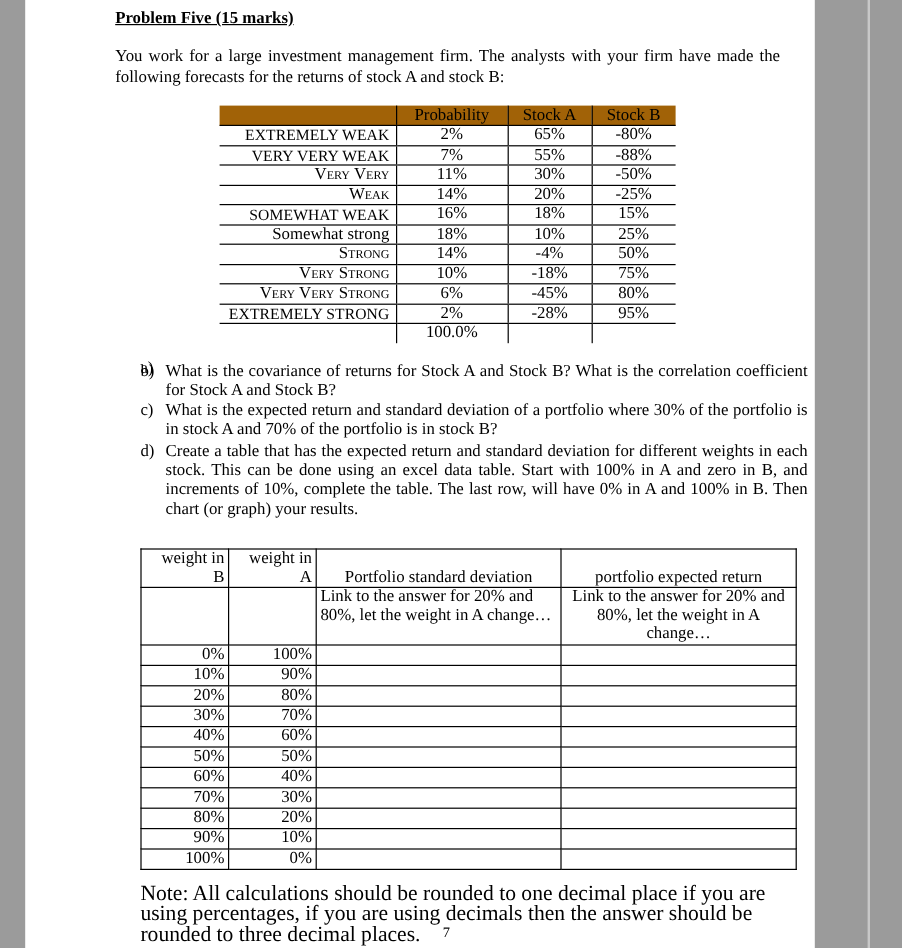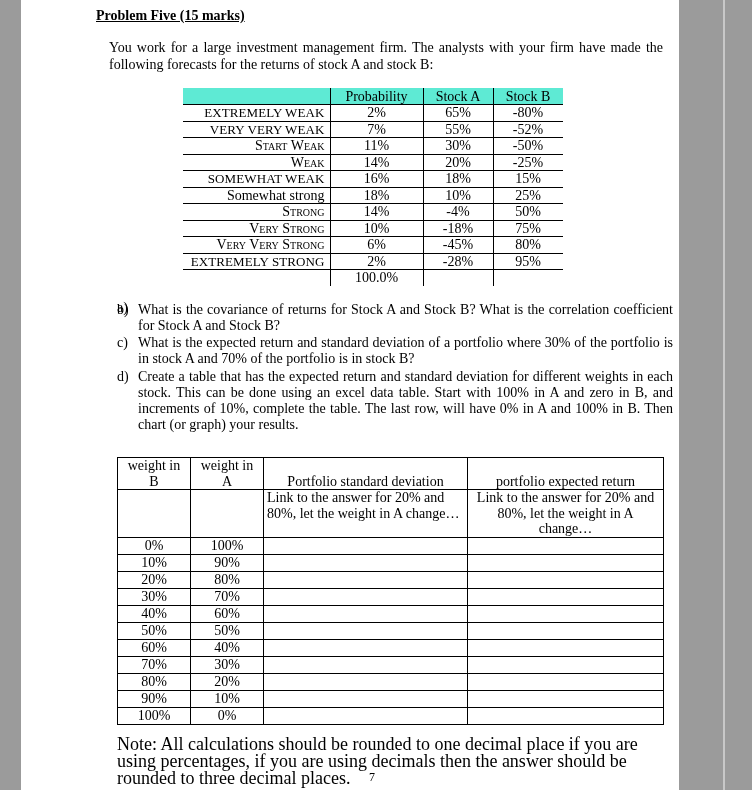--- a/index.html
+++ b/index.html
@@ -16,29 +16,29 @@
   }
   .page-edge-r {
     position: absolute; left: 723px; top: 0; width: 2px; height: 790px; background: #c8c8c8;
   }
   .title {
     position: absolute; left: 75px; top: 8px;
     font-size: 14px; font-weight: bold; text-decoration: underline;
   }
   .intro {
     position: absolute; left: 75px; top: 39px; width: 554px;
-    font-size: 14px; line-height: 17px; text-align: justify; margin-left: 13px;
+    font-size: 14px; line-height: 17px; text-align: justify;
   }
   
   .ftable {
     position: absolute; left: 162px; top: 88px;
     border-collapse: collapse; font-size: 14px;
   }
   .ftable td, .ftable th { padding: 0; height: 15.5px; line-height: 15px; }
-  .ftable th { font-weight: normal; background: #5eead4; height: 16px; }
+  .ftable th { font-weight: normal; background: #a16207; height: 16px; }
   .ftable .lbl { width: 147px; text-align: right; padding-right: 5px; box-sizing: border-box; }
   .ftable .c1 { width: 92px; text-align: center; border-left: 1px solid #000; }
   .ftable .c2 { width: 69px; text-align: center; border-left: 1px solid #000; }
   .ftable .c3 { width: 69px; text-align: center; border-left: 1px solid #000; }
   .ftable tr.row td { border-bottom: 1px solid #000; }
   .ftable tr.hdr th { border-bottom: 1px solid #000; }
   .ftable tr.total td { border-bottom: none; margin-left: 24px; }
   .sc { font-variant: small-caps; }
   .smallcaps-upper { font-size: 13px; letter-spacing: 0.1px; }
   
@@ -47,21 +47,21 @@
     font-size: 14px; line-height: 16px; margin: 0; padding: 0; list-style: none;
   }
   .questions li { position: relative; padding-left: 21px; margin-bottom: 1.5px; text-align: justify; }
   .questions .qlbl { position: absolute; left: 0; top: 0; }
   
   .ptable {
     position: absolute; left: 96px; top: 457px;
     border-collapse: collapse; font-size: 14px;
   }
   .ptable td { border: 1px solid #000; padding: 0 3px; line-height: 15.5px; vertical-align: bottom; }
-  .ptable .w { width: 66px; text-align: center; }
+  .ptable .w { width: 66px; text-align: right; }
   .ptable .sd { width: 197px; }
   .ptable .er { width: 189px; text-align: center; }
   .ptable tr.hdr td { height: 31px; }
   .ptable tr.link td { height: 46px; }
   .ptable tr.data td { height: 16px; line-height: 15px; border-top: none; border-bottom: none; vertical-align: middle; }
   .ptable tr.data.first td { border-top: 1px solid #000; }
   .ptable tr.data td.sd, .ptable tr.data td.er { border-bottom: 1px solid #000; }
   .ptable tr.data.last td { border-bottom: 1px solid #000; }
   .ptable tr.data td.w { border-bottom: 1px solid #000; }
   .note {
@@ -90,24 +90,24 @@
     <tr class="row">
       <td class="lbl smallcaps-upper">EXTREMELY WEAK</td>
       <td class="c1">2%</td>
       <td class="c2">65%</td>
       <td class="c3">-80%</td>
     </tr>
     <tr class="row">
       <td class="lbl smallcaps-upper">VERY VERY WEAK</td>
       <td class="c1">7%</td>
       <td class="c2">55%</td>
-      <td class="c3">-52%</td>
-    </tr>
-    <tr class="row">
-      <td class="lbl sc">Start Weak</td>
+      <td class="c3">-88%</td>
+    </tr>
+    <tr class="row">
+      <td class="lbl sc">Very Very</td>
       <td class="c1">11%</td>
       <td class="c2">30%</td>
       <td class="c3">-50%</td>
     </tr>
     <tr class="row">
       <td class="lbl sc">Weak</td>
       <td class="c1">14%</td>
       <td class="c2">20%</td>
       <td class="c3">-25%</td>
     </tr>

